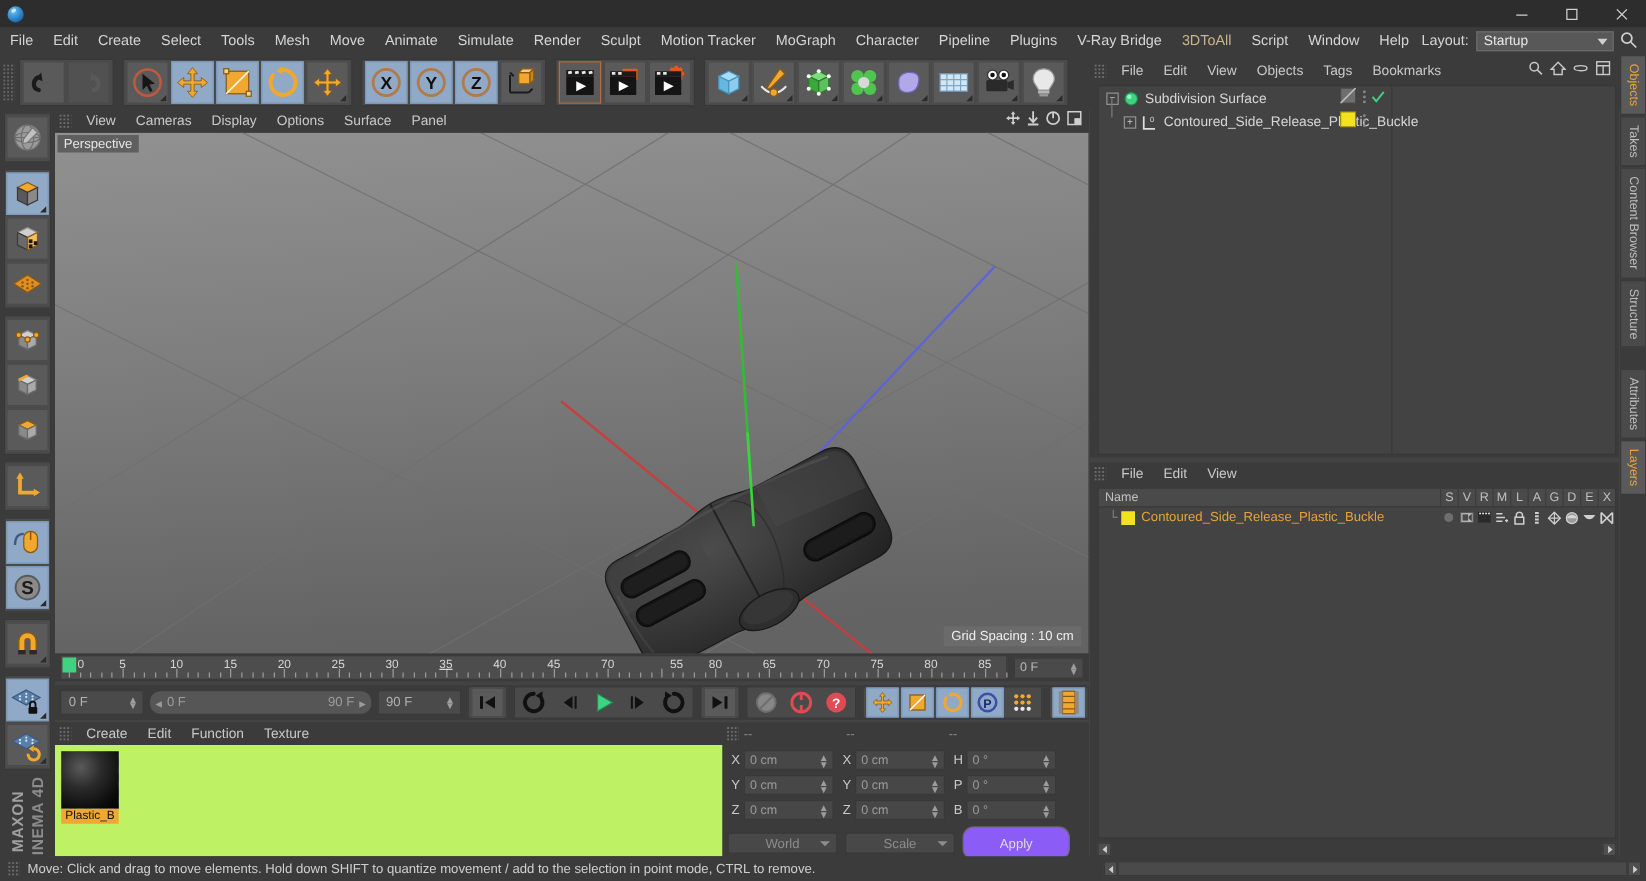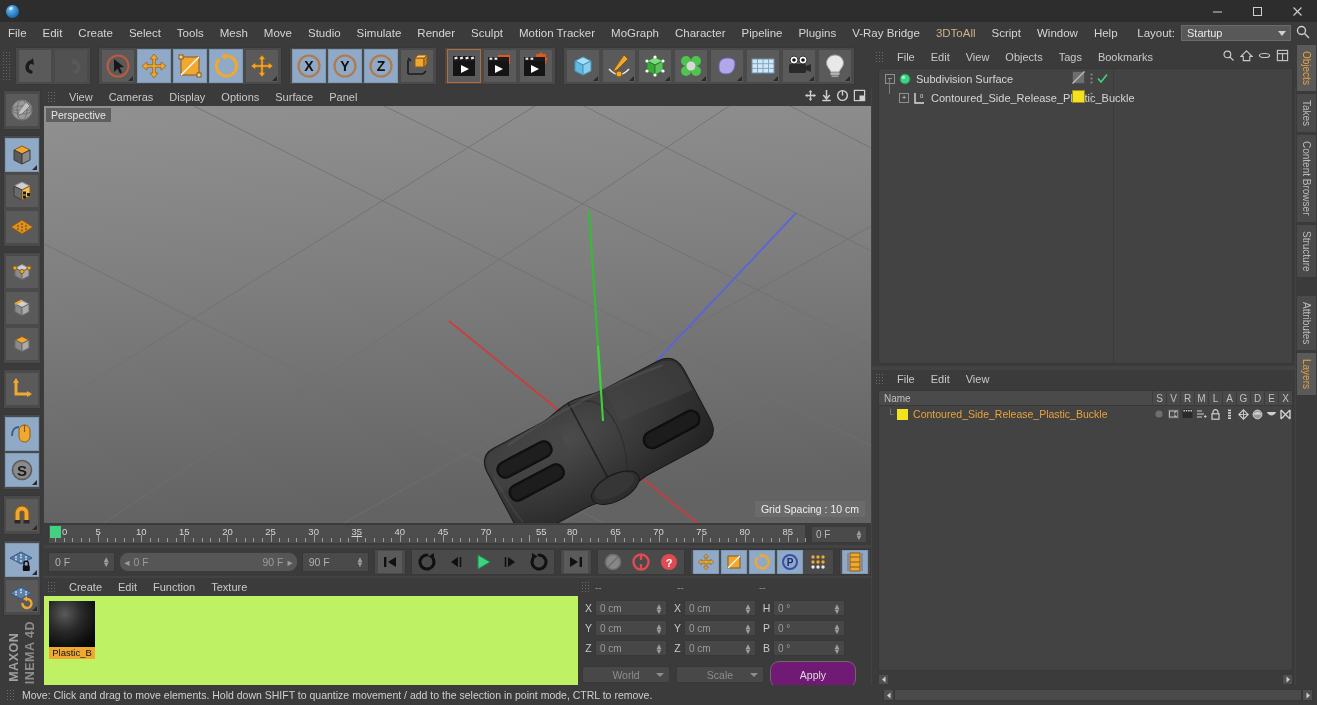--- a/index.html
+++ b/index.html
@@ -156,21 +156,21 @@
   .co-lbl { width:13px; color:#c9c9c9; font-size:10.5px; text-align:center; }
   .co-inp { width:72px; height:16px; background:#474747; border:1px solid #383838;
     color:#9b9b9b; font-size:10px; display:flex; align-items:center; padding-left:4px;
     position:relative; margin-right:4px;}
   .co-foot { display:flex; align-items:center; gap:6px; padding-top:3px;}
   .co-sel { width:88px;height:17px; background:#484848; border:1px solid #383838;
     color:#8d8d8d; font-size:10.5px; display:flex;align-items:center;justify-content:center;
     position:relative; border-radius:2px;}
   .co-sel .caret{position:absolute;right:5px;top:6px;width:0;height:0;
     border-left:4px solid transparent;border-right:4px solid transparent;border-top:4px solid #8d8d8d;}
-  .co-apply { width:86px;height:27px;background:#701a75;border:1px solid #6a6a6a;border-radius:9px;
+  .co-apply { width:86px;height:27px;background:#8b5cf6;border:1px solid #6a6a6a;border-radius:9px;
     color:#ddd; font-size:10.5px; display:flex;align-items:center;justify-content:center;}
 
   
   .objmgr { position:absolute; left:872px; top:48px; width:423px; height:318px;
     background:#3b3b3b; }
   .om-head { height:18px; display:flex; align-items:center;}
   .om-head .m { color:#c9c9c9; font-size:11px; padding:0 8px; }
   .om-tools { margin-left:auto; display:flex; gap:5px; padding-right:6px; align-items:center;}
   .om-body { position:absolute; left:6px; top:20px; right:2px; bottom:2px;
     background:#434343; border:1px solid #373737;}
@@ -253,21 +253,21 @@
   </div>
 
   <div class="menubar">
     <div class="menu-item">File</div>
     <div class="menu-item">Edit</div>
     <div class="menu-item">Create</div>
     <div class="menu-item">Select</div>
     <div class="menu-item">Tools</div>
     <div class="menu-item">Mesh</div>
     <div class="menu-item">Move</div>
-    <div class="menu-item">Studio</div>
+    <div class="menu-item">Animate</div>
     <div class="menu-item">Simulate</div>
     <div class="menu-item">Render</div>
     <div class="menu-item">Sculpt</div>
     <div class="menu-item">Motion Tracker</div>
     <div class="menu-item">MoGraph</div>
     <div class="menu-item">Character</div>
     <div class="menu-item">Pipeline</div>
     <div class="menu-item">Plugins</div>
     <div class="menu-item">V-Ray Bridge</div>
     <div class="menu-item accent">3DToAll</div>

